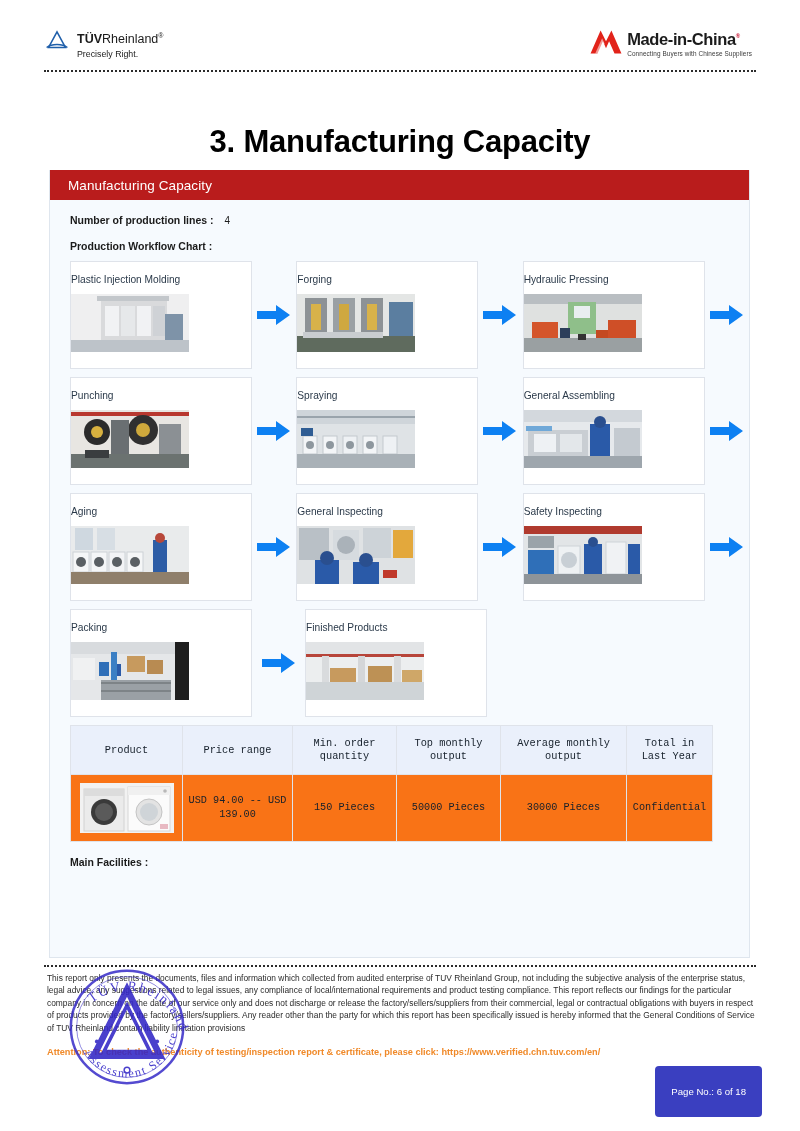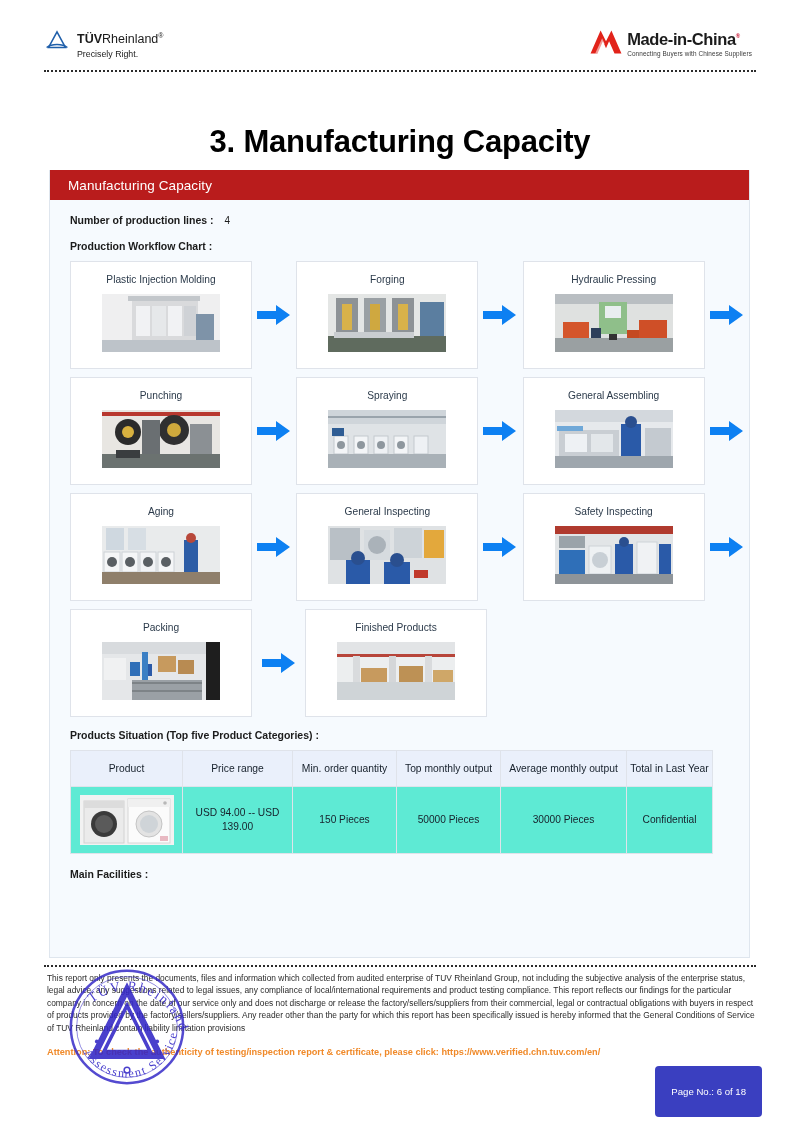--- a/index.html
+++ b/index.html
@@ -109,21 +109,21 @@
   .flow-row {
     display: flex; align-items: stretch;
     margin-bottom: 8px;
     height: 108px;
   }
   .flow-cell {
     width: 182px; flex: 0 0 182px;
     background: #ffffff;
     border: 1px solid #dfe3ea;
     display: flex; flex-direction: column;
-    align-items: center;
+    align-items: flex-start;
     padding-top: 12px;
   }
   .flow-label {
     font-size: 10.2px; color: #2b3a4a;
     text-align: center; line-height: 12px;
     margin-bottom: 8px;
   }
   .flow-img {
     width: 118px; height: 58px;
     background: #eef0f2;
@@ -136,22 +136,23 @@
   }
   .arrow {
     width: 34px; height: 22px;
     display: block;
   }
 
   
   .prod-table {
     border-collapse: collapse;
     width: 642px;
-    background: #5eead4;
+    background: #f97316;
     table-layout: fixed;
+    font-family: Liberation Mono, monospace;
   }
   .prod-table th {
     background: #eaf0fb;
     border: 1px solid #dfe3ea;
     font-size: 10.3px; font-weight: normal;
     color: #16202b;
     padding: 11px 3px;
     line-height: 13px;
     text-align: center;
   }
@@ -518,21 +519,20 @@
                 <rect x="0" y="40" width="118" height="18" fill="#cfd4d7"></rect>
               </svg>
             </div>
           </div>
           <div class="arrow-gap"></div>
           <div style="width: 182px; flex: 0 0 182px;"></div>
           <div class="arrow-gap"></div>
         </div>
       </div>
 
-    <div class="section-label" style="margin-top:12px;">Products Situation (Top five Product Categories) :</div>
 
     <table class="prod-table">
       <thead>
         <tr>
           <th class="col-product">Product</th>
           <th class="col-price">Price range</th>
           <th class="col-moq">Min. order quantity</th>
           <th class="col-top">Top monthly output</th>
           <th class="col-avg">Average monthly output</th>
           <th class="col-total">Total in Last Year</th>

